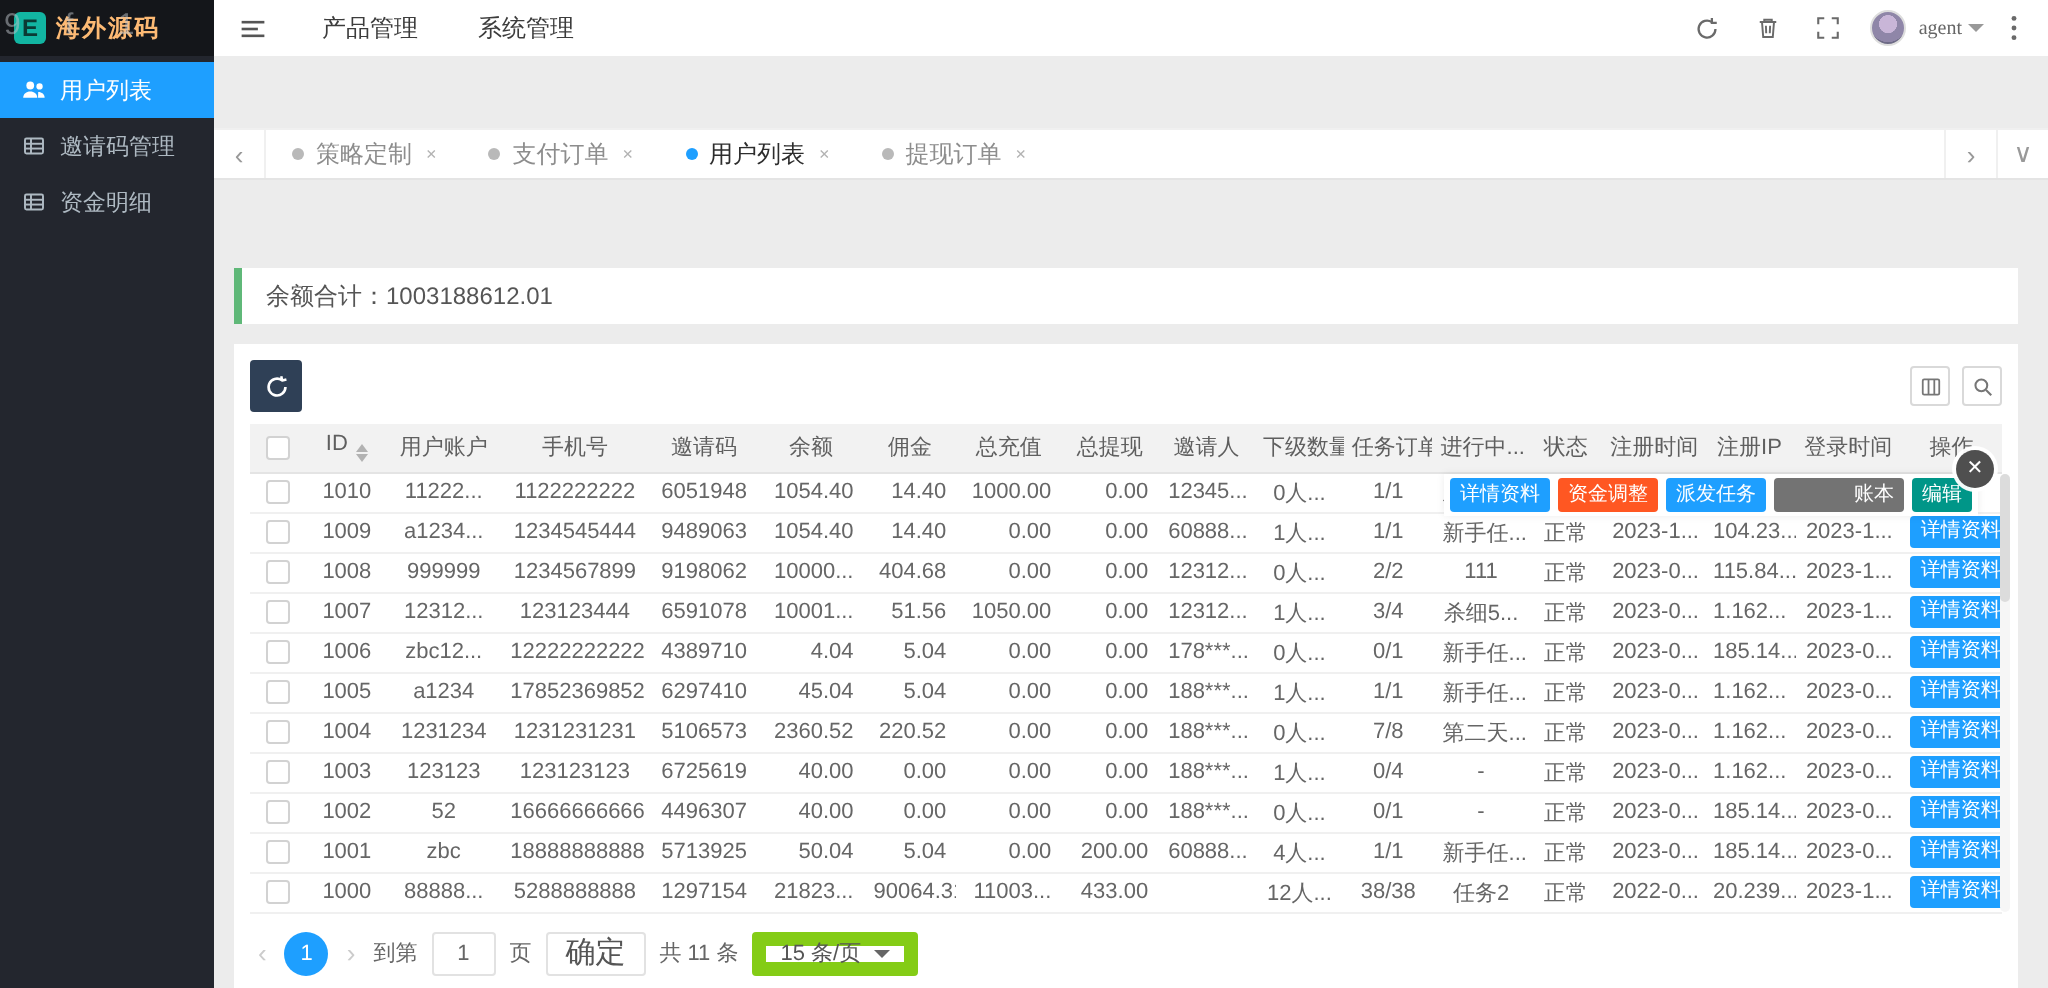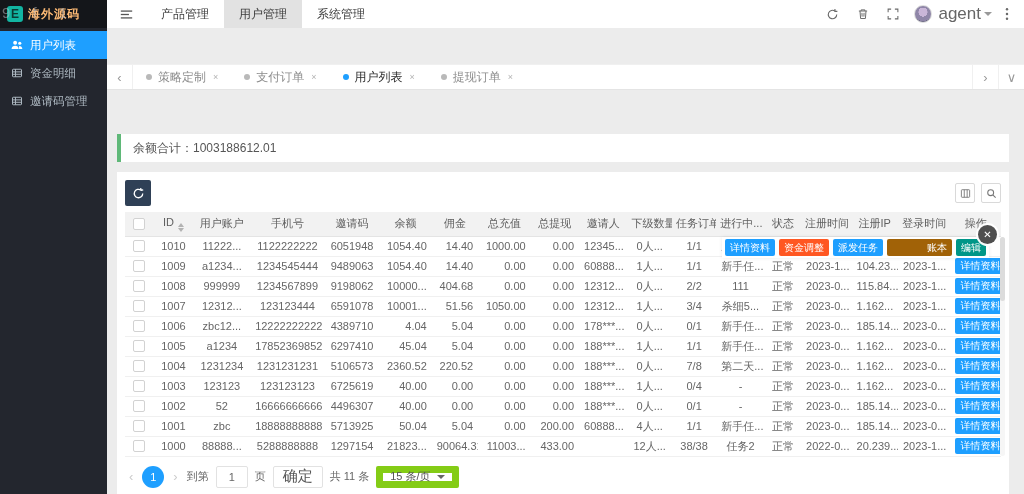--- a/index.html
+++ b/index.html
@@ -24,21 +24,21 @@
 
   .topbar { height:28px; background:#fff; display:flex; align-items:stretch; justify-content:space-between; flex:none; }
   .nav-left { display:flex; align-items:stretch; }
   .nav-item { padding:0 15px; display:flex; align-items:center; color:#3c3c3c; font-size:12px; cursor:pointer; white-space:nowrap; }
   .nav-item.icon-only { padding:0 13px; color:#555; }
   .nav-item.active { background:#e2e2e2; }
   .nav-right { display:flex; align-items:center; padding-right:6px; }
   .icon-btn { padding:0 9px; color:#6a6a6a; display:flex; align-items:center; height:100%; cursor:pointer; font-size:12px; }
   .avatar { width:18px; height:18px; border-radius:50%; flex:none; margin-left:6px;
     background:radial-gradient(circle at 50% 38%, #c9b6d8 0 35%, #8f86a8 36% 70%, #6d6a86 71%); border:1px solid #ddd; }
-  .username { color:#666; margin:0 3px 0 6px; font-size:17px; }
+  .username { color:#666; margin:0 3px 0 6px; font-size:10px;font-family:Liberation Serif, serif; }
   .caret-down { width:0; height:0; border-left:4px solid transparent; border-right:4px solid transparent; border-top:4px solid #999; margin-right:4px; }
 
   .tabbar { height:26px; background:#fff; border-top:1px solid #f0f0f0; border-bottom:1px solid #e4e4e4; display:flex; align-items:stretch; flex:none; }
   .tab-ctrl { width:26px; display:flex; align-items:center; justify-content:center; color:#999; font-size:13px; cursor:pointer; flex:none; }
   .tab-ctrl.l { border-right:1px solid #f0f0f0; }
   .tab-ctrl.r { border-left:1px solid #f0f0f0; }
   .tabs { flex:1; display:flex; overflow:hidden; }
   .tab { display:flex; align-items:center; gap:6px; padding:0 13px; font-size:12px; color:#8d8d8d; cursor:pointer; white-space:nowrap; }
   .tab .dot { width:6px; height:6px; border-radius:50%; background:#b9b9b9; flex:none; }
   .tab .x { color:#b3b3b3; font-size:9px; margin-left:1px; }
@@ -115,49 +115,48 @@
       </div>
       <div class="menu-item">
         <span style="display:flex">
           <svg width="12" height="12" viewBox="0 0 16 16" fill="none" stroke="currentColor" stroke-width="1.3">
               <rect x="2" y="3" width="12" height="10" rx="1"></rect>
               <line x1="2" y1="6.5" x2="14" y2="6.5"></line>
               <line x1="2" y1="9.7" x2="14" y2="9.7"></line>
               <line x1="6" y1="3" x2="6" y2="13"></line>
             </svg>
         </span>
-        <span>资金明细</span>
+        <span>邀请码管理</span>
       </div>
       <div class="menu-item">
         <span style="display:flex">
           <svg width="12" height="12" viewBox="0 0 16 16" fill="none" stroke="currentColor" stroke-width="1.3">
               <rect x="2" y="3" width="12" height="10" rx="1"></rect>
               <line x1="2" y1="6.5" x2="14" y2="6.5"></line>
               <line x1="2" y1="9.7" x2="14" y2="9.7"></line>
               <line x1="6" y1="3" x2="6" y2="13"></line>
             </svg>
         </span>
-        <span>邀请码管理</span>
+        <span>资金明细</span>
       </div>
     </nav>
   </aside>
 
   <div class="main">
 
     <header class="topbar">
       <div class="nav-left">
         <span class="nav-item icon-only">
           <svg width="13" height="13" viewBox="0 0 16 16" fill="currentColor">
               <rect x="1" y="3" width="14" height="1.6"></rect>
               <rect x="1" y="7.2" width="10" height="1.6"></rect>
               <rect x="1" y="11.4" width="14" height="1.6"></rect>
             </svg>
         </span>
         <span class="nav-item">产品管理</span>
-        <span class="nav-item active">用户管理</span>
         <span class="nav-item">系统管理</span>
       </div>
       <div class="nav-right">
         <span class="icon-btn">
           <svg width="13" height="13" viewBox="0 0 16 16" fill="none" stroke="currentColor" stroke-width="1.4">
               <path d="M13.2 8A5.2 5.2 0 1 1 11 3.8"></path>
               <path d="M11 1.2v3h3" fill="none"></path>
             </svg>
         </span>
         <span class="icon-btn">
@@ -537,21 +536,21 @@
                   <td>2023-1...</td>
                   <td><button class="btn-xs">详情资料</button></td>
                 </tr>
               </tbody>
           </table>
 
           <div class="action-panel" id="action-panel">
               <button class="btn-xs" style="background: rgb(30, 159, 255);">详情资料</button>
               <button class="btn-xs" style="background: rgb(255, 87, 34);">资金调整</button>
               <button class="btn-xs" style="background: rgb(30, 159, 255);">派发任务</button>
-              <button class="btn-xs" style="background: #a16207; padding-left: 40px;">账本</button>
+              <button class="btn-xs" style="background: #737373; padding-left: 40px;">账本</button>
               <button class="btn-xs" style="background: rgb(0, 150, 136);">编辑</button>
               <span class="panel-close">✕</span>
             </div>
           <div class="vscroll">
               <div class="thumb"></div>
             </div>
         </div>
 
         <div class="pager">
           <span class="pg-arrow">‹</span>

